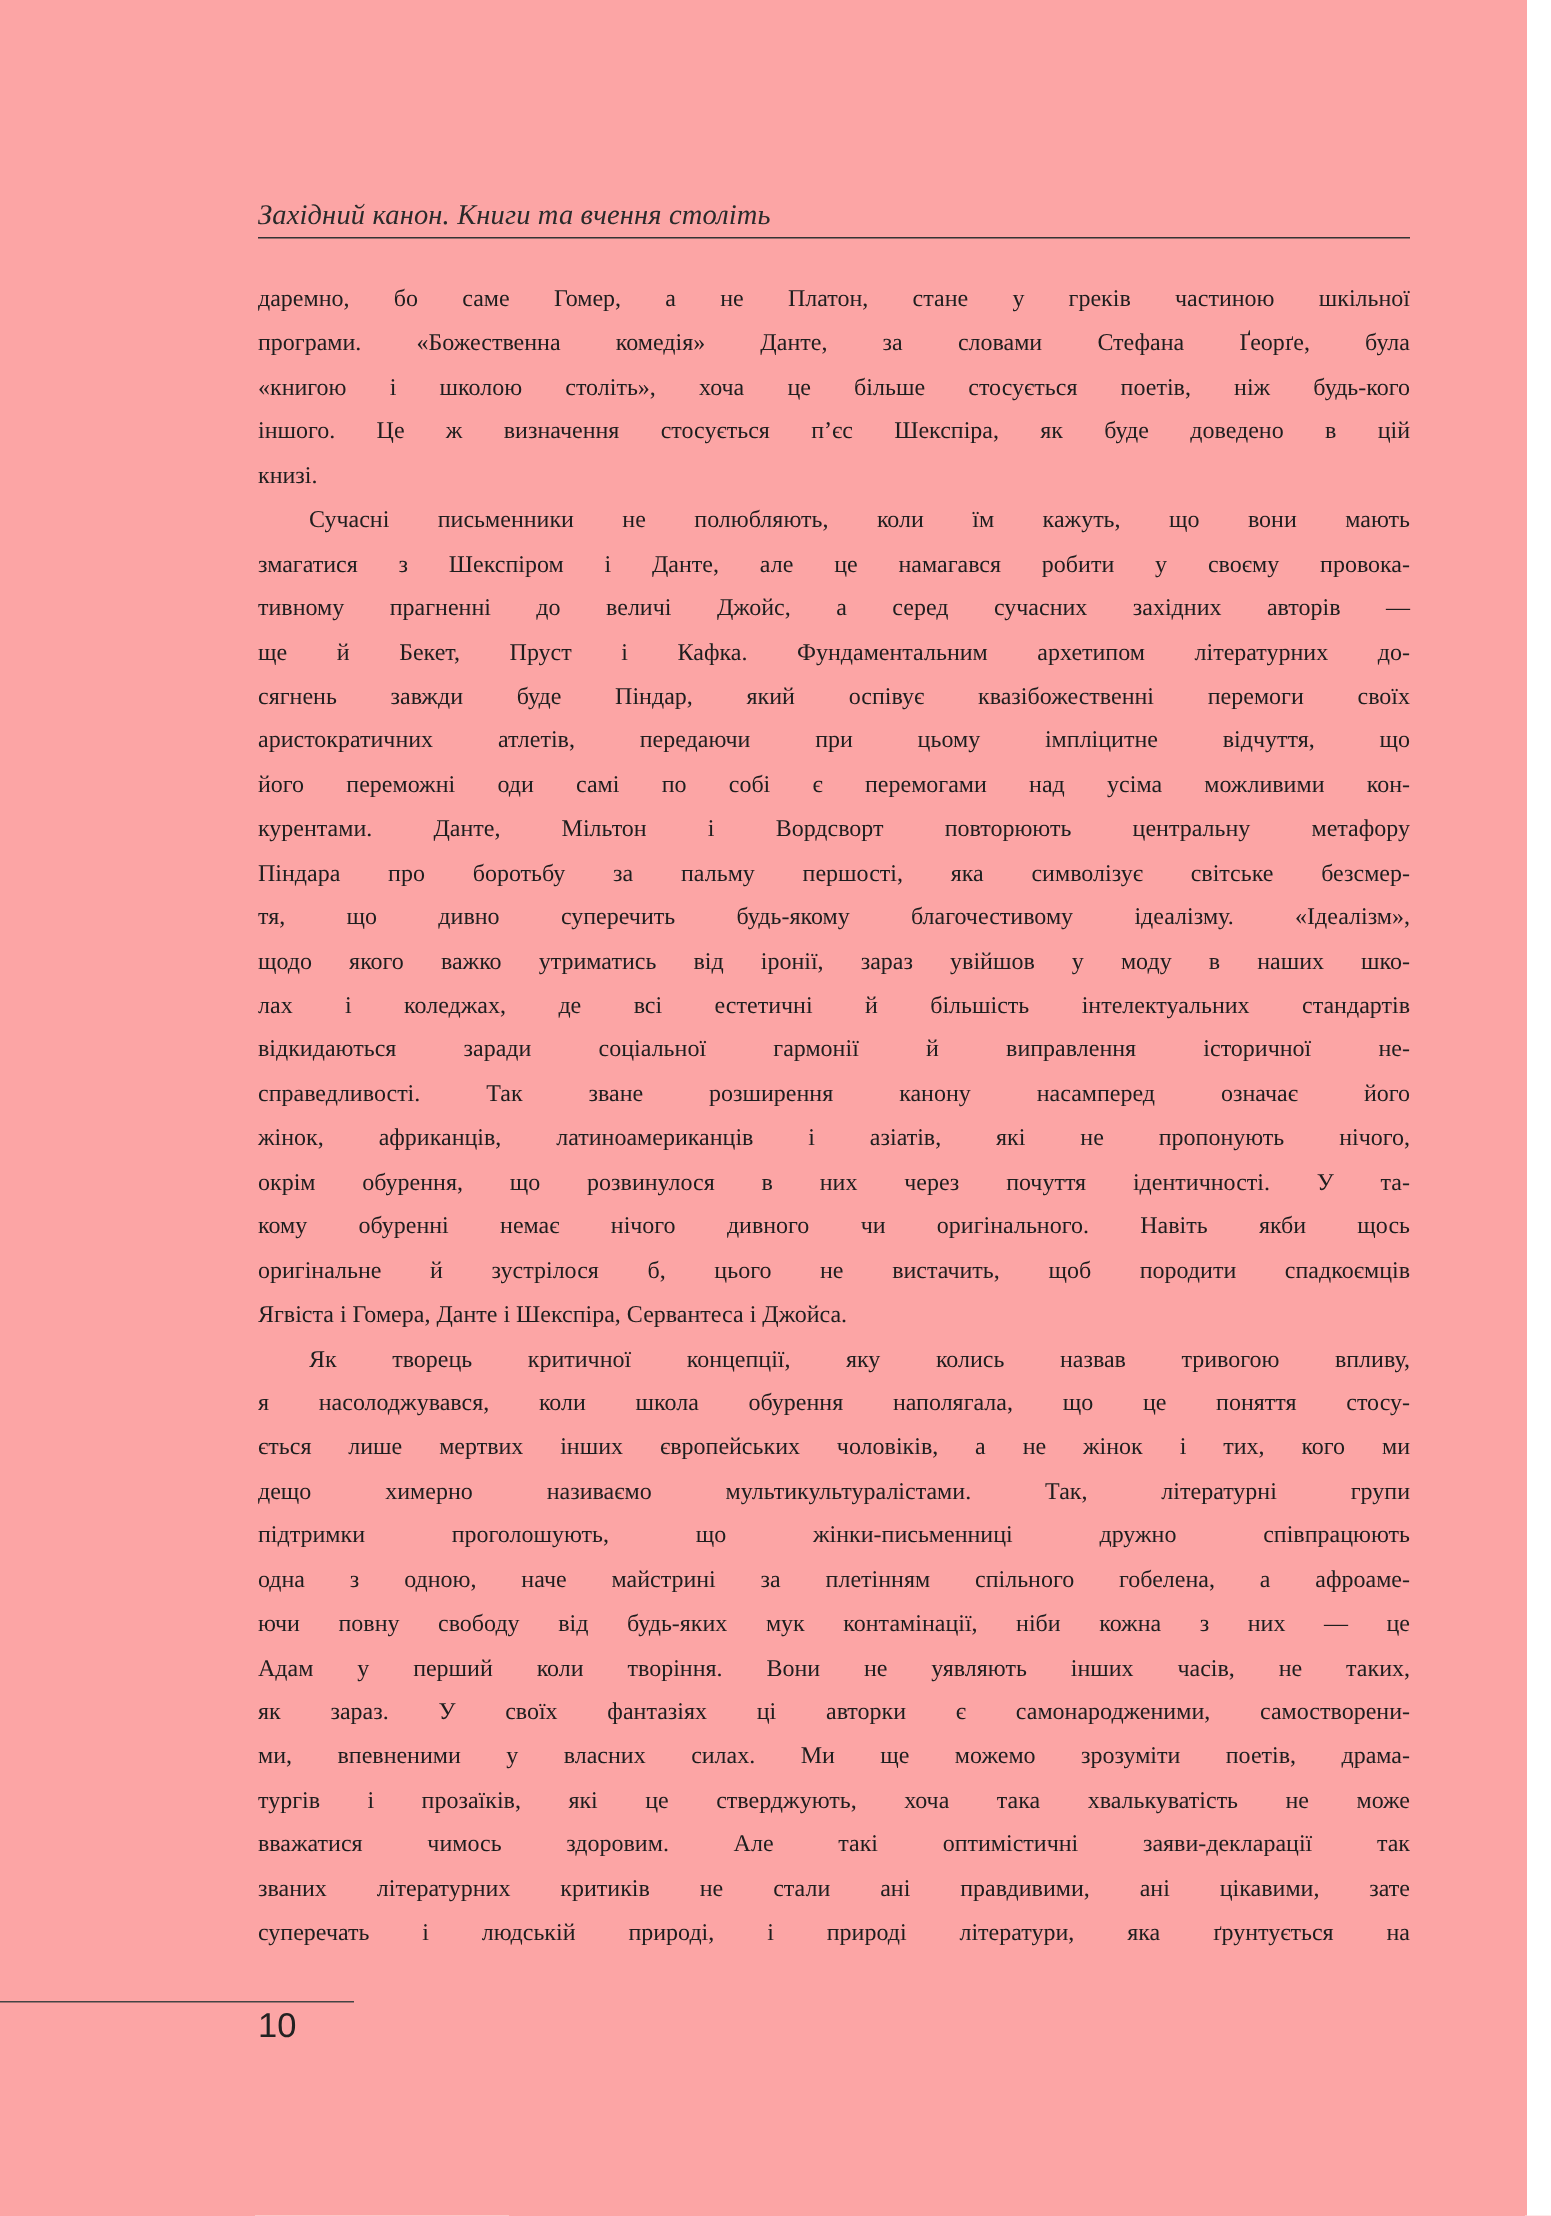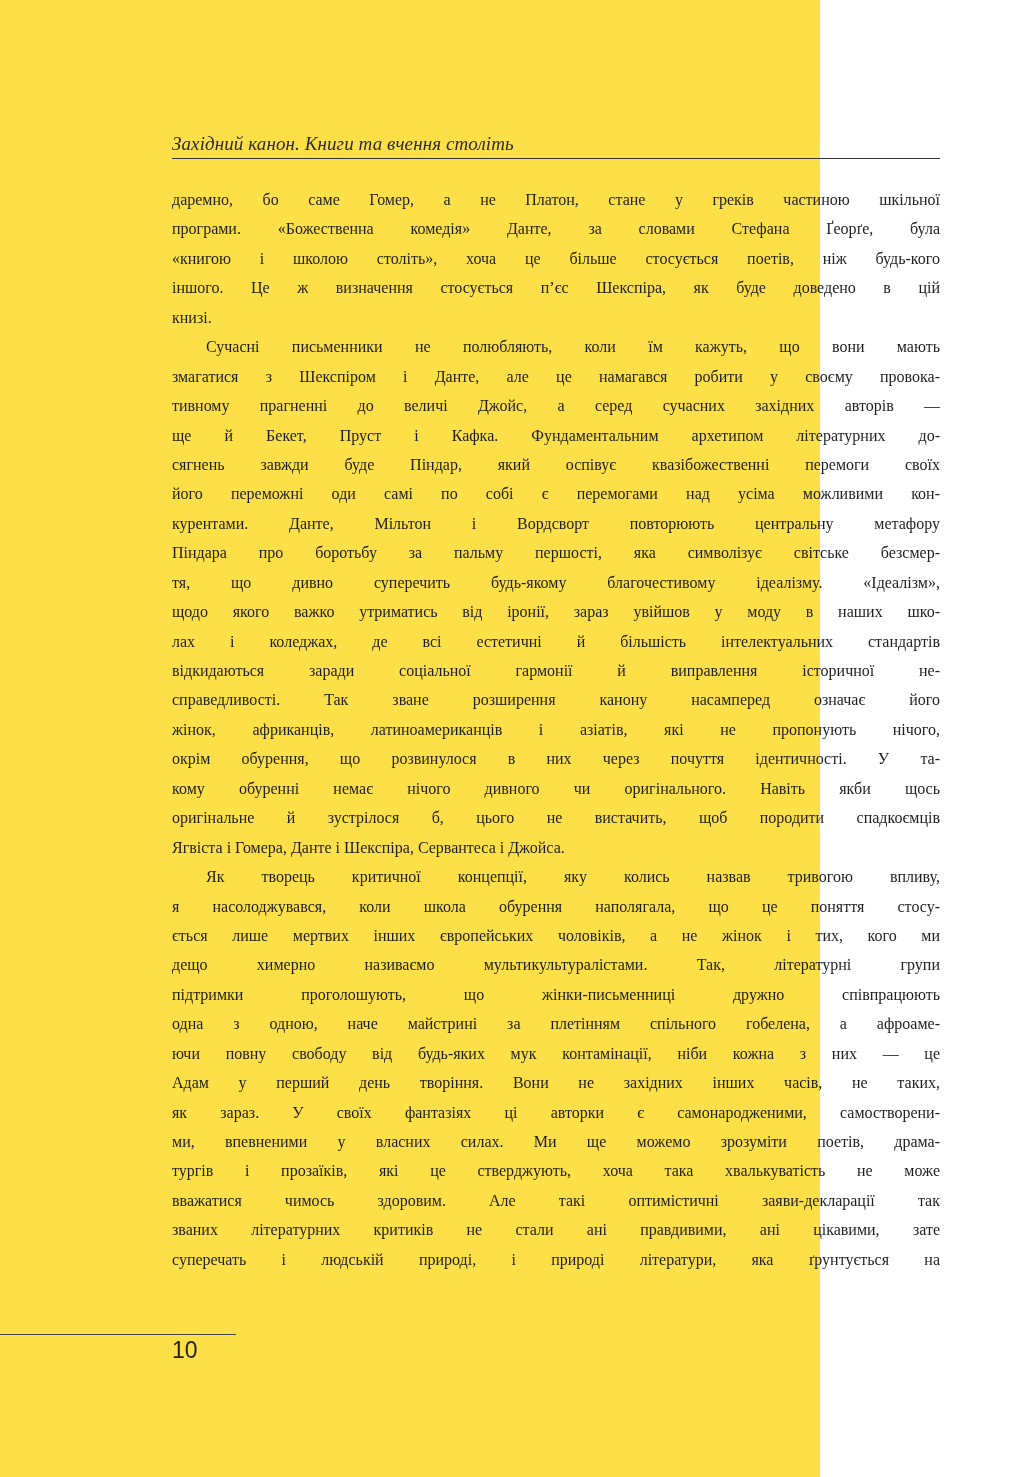--- a/index.html
+++ b/index.html
@@ -1,17 +1,17 @@
 <!DOCTYPE html>
 <html><head>
 <meta charset="utf-8">
 <style>
   html, body { margin: 0; padding: 0; background: #ffffff; }
   body { width: 1034px; height: 1477px; position: relative; overflow: hidden; }
-  .page { position: absolute; left: 0; top: 0; width: 820px; height: 1477px; background: #fde047; }
+  .page { position: absolute; left: 0; top: 0; width: 970px; height: 1477px; background: #fca5a5; padding-left: 48px; }
   .running-head {
     position: absolute; left: 172px; top: 133px; width: 768px;
     font-family: "Liberation Serif", serif; font-style: italic;
     font-size: 19px; color: #2a2a2a; letter-spacing: 0.1px;
   }
   .head-rule {
     position: absolute; left: 172px; top: 158px; width: 768px; height: 0;
     border-top: 1.3px solid #333;
   }
   .body-text {
@@ -47,20 +47,21 @@
         <div class="line">«книгою і школою століть», хоча це більше стосується поетів, ніж будь-кого</div>
         <div class="line">іншого. Це ж визначення стосується п’єс Шекспіра, як буде доведено в цій</div>
         <div class="line last">книзі.</div>
       </div>
       <div>
         <div class="line indent">Сучасні письменники не полюбляють, коли їм кажуть, що вони мають</div>
         <div class="line">змагатися з Шекспіром і Данте, але це намагався робити у своєму провока-</div>
         <div class="line">тивному прагненні до величі Джойс, а серед сучасних західних авторів —</div>
         <div class="line">ще й Бекет, Пруст і Кафка. Фундаментальним архетипом літературних до-</div>
         <div class="line">сягнень завжди буде Піндар, який оспівує квазібожественні перемоги своїх</div>
+        <div class="line">аристократичних атлетів, передаючи при цьому імпліцитне відчуття, що</div>
         <div class="line">його переможні оди самі по собі є перемогами над усіма можливими кон-</div>
         <div class="line">курентами. Данте, Мільтон і Вордсворт повторюють центральну метафору</div>
         <div class="line">Піндара про боротьбу за пальму першості, яка символізує світське безсмер-</div>
         <div class="line">тя, що дивно суперечить будь-якому благочестивому ідеалізму. «Ідеалізм»,</div>
         <div class="line">щодо якого важко утриматись від іронії, зараз увійшов у моду в наших шко-</div>
         <div class="line">лах і коледжах, де всі естетичні й більшість інтелектуальних стандартів</div>
         <div class="line">відкидаються заради соціальної гармонії й виправлення історичної не-</div>
         <div class="line">справедливості. Так зване розширення канону насамперед означає його</div>
         <div class="line">жінок, африканців, латиноамериканців і азіатів, які не пропонують нічого,</div>
         <div class="line">окрім обурення, що розвинулося в них через почуття ідентичності. У та-</div>
@@ -69,21 +70,21 @@
         <div class="line last">Ягвіста і Гомера, Данте і Шекспіра, Сервантеса і Джойса.</div>
       </div>
       <div>
         <div class="line indent">Як творець критичної концепції, яку колись назвав тривогою впливу,</div>
         <div class="line">я насолоджувався, коли школа обурення наполягала, що це поняття стосу-</div>
         <div class="line">ється лише мертвих інших європейських чоловіків, а не жінок і тих, кого ми</div>
         <div class="line">дещо химерно називаємо мультикультуралістами. Так, літературні групи</div>
         <div class="line">підтримки проголошують, що жінки-письменниці дружно співпрацюють</div>
         <div class="line">одна з одною, наче майстрині за плетінням спільного гобелена, а афроаме-</div>
         <div class="line">ючи повну свободу від будь-яких мук контамінації, ніби кожна з них — це</div>
-        <div class="line">Адам у перший день творіння. Вони не західних інших часів, не таких,</div>
+        <div class="line">Адам у перший коли творіння. Вони не уявляють інших часів, не таких,</div>
         <div class="line">як зараз. У своїх фантазіях ці авторки є самонародженими, самостворени-</div>
         <div class="line">ми, впевненими у власних силах. Ми ще можемо зрозуміти поетів, драма-</div>
         <div class="line">тургів і прозаїків, які це стверджують, хоча така хвалькуватість не може</div>
         <div class="line">вважатися чимось здоровим. Але такі оптимістичні заяви-декларації так</div>
         <div class="line">званих літературних критиків не стали ані правдивими, ані цікавими, зате</div>
         <div class="line">суперечать і людській природі, і природі літератури, яка ґрунтується на</div>
       </div>
     </div>
 
   <div class="foot-rule"></div>

